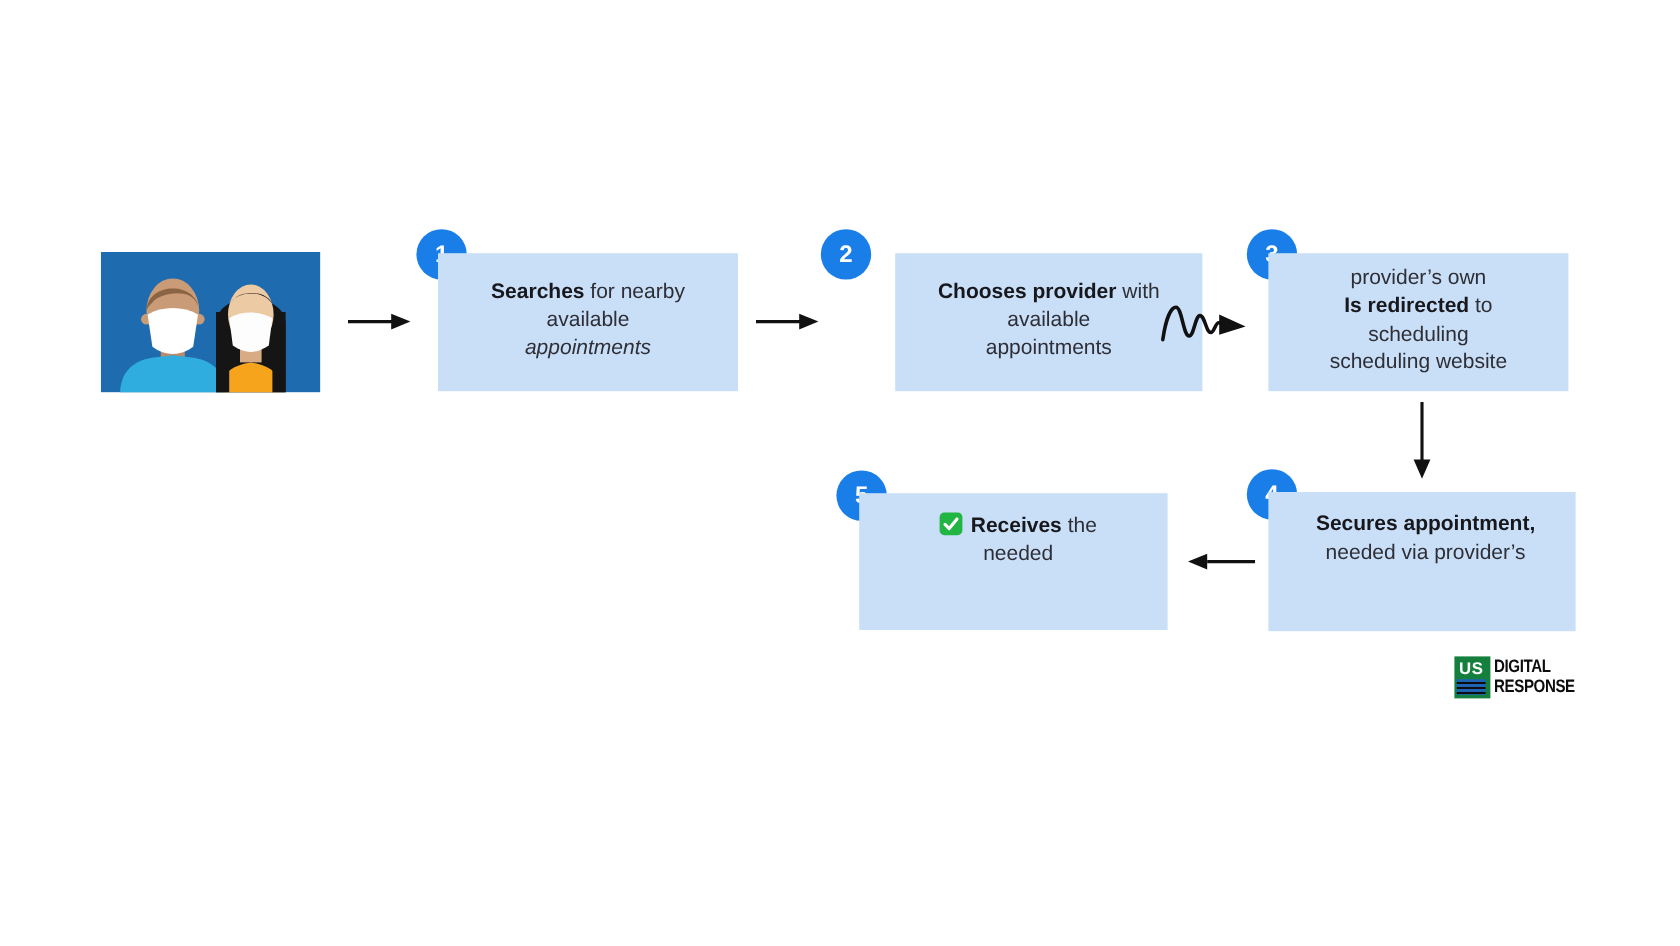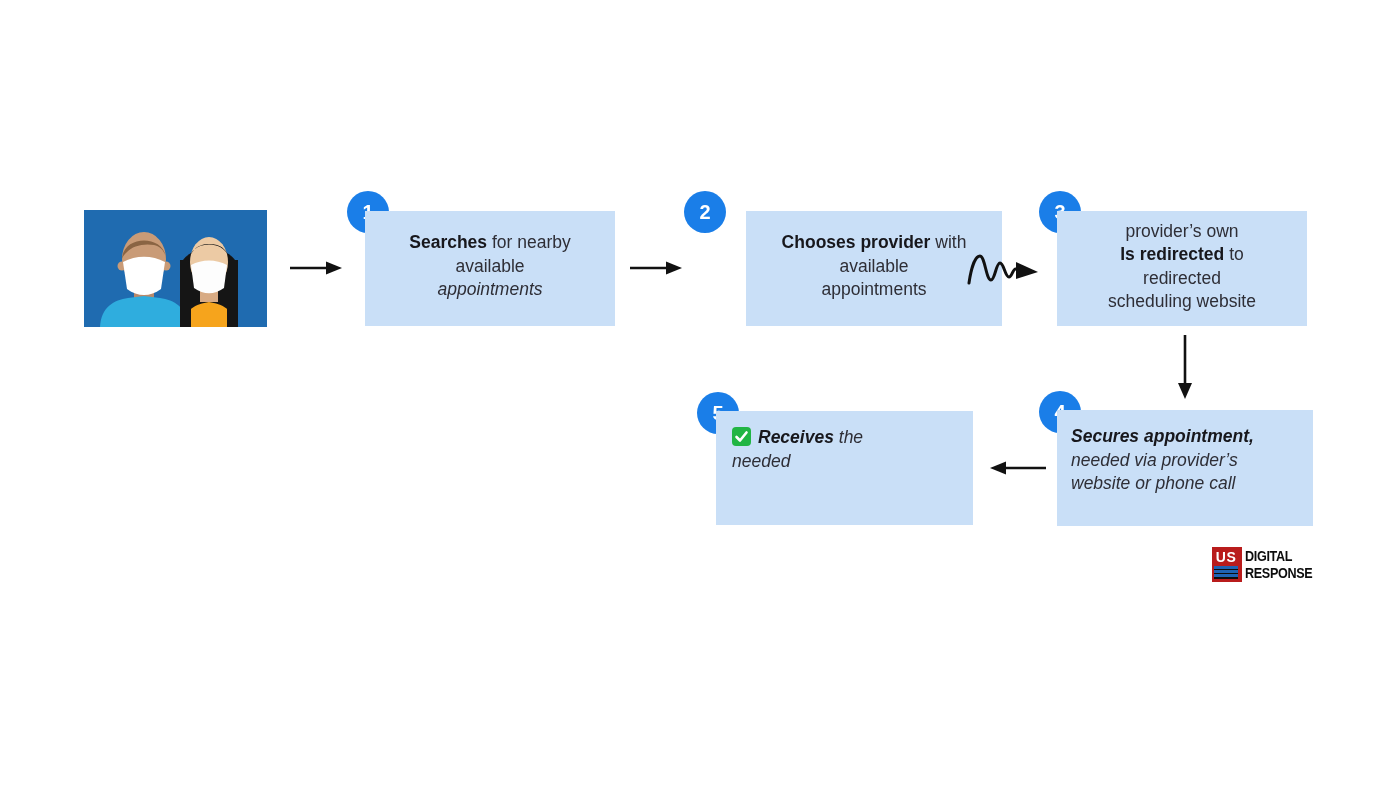--- a/index.html
+++ b/index.html
@@ -14,21 +14,21 @@
   .photo svg { display:block; }
 
   
   .box {
     background:#c9dff7; color:#2e2e36;
     font-size:17.5px; line-height:23.5px;
   }
   .box .line { white-space:nowrap; }
   .box b { font-weight:bold; color:#17171c; }
   .box.center { display:flex; flex-direction:column; justify-content:center; text-align:center; padding-bottom:4px; box-sizing:border-box; }
-  .box.left  { box-sizing:border-box; padding:15px 8px 0 14px; text-align:left;font-style:italic; }
+  .box.left  { box-sizing:border-box; padding:15px 8px 0 14px; text-align:center; }
   .italic { font-style:italic; }
 
   
   .badge {
     width:42px; height:42px; border-radius:50%;
     background:#1a7ee8; color:#ffffff;
     display:flex; align-items:center; justify-content:center;
     font-size:20px; font-weight:bold;
   }
 
@@ -38,21 +38,21 @@
   
   .check {
     display:inline-block; width:19px; height:19px; border-radius:4px;
     background:#21b544; margin-right:7px; vertical-align:-3px;
   }
   .check svg { display:block; }
 
   
   .logo { left:1212px; top:547px; height:35px; display:flex; align-items:stretch; gap:3px; }
   .flag {
-    width:30px; background:#b91c1c; display:flex; flex-direction:column;
+    width:30px; background:#15803d; display:flex; flex-direction:column;
     box-sizing:border-box; padding:1px 4px 3px 2px;
   }
   .flag .us {
     color:#ffffff; font-weight:bold; font-size:14px; line-height:18px;
     text-align:center; letter-spacing:0.5px;
   }
   .flag .stripes {
     flex:1;
     background:repeating-linear-gradient(180deg, #1e63b4 0 2.6px, #0d0d0d 2.6px 4.2px);
   }
@@ -129,38 +129,37 @@
       <polygon points="50,15 72,25 50,32" fill="#111111"></polygon>
     </svg>
   </div>
 
   <div class="abs badge" style="left:1039px; top:191px;">
     <span>3</span>
   </div>
   <div class="abs box center" style="left:1057px; top:211px; width:250px; height:115px;">
     <div class="line">provider’s own</div>
     <div class="line"><b>Is redirected</b><span> to</span></div>
-    <div class="line">redirected</div>
+    <div class="line">scheduling</div>
     <div class="line">scheduling website</div>
   </div>
 
   <div class="abs connector" style="left:1174px; top:335px;">
     <svg width="22" height="66" viewBox="0 0 22 66">
       <line x1="11" y1="0" x2="11" y2="50" stroke="#111111" stroke-width="2.6"></line>
       <polygon points="4,48 18,48 11,64" fill="#111111"></polygon>
     </svg>
   </div>
 
   <div class="abs badge" style="left:1039px; top:391px;">
     <span>4</span>
   </div>
   <div class="abs box left" style="left:1057px; top:410px; width:256px; height:116px;">
     <div class="line"><b>Secures appointment,</b><span></span></div>
     <div class="line">needed via provider’s</div>
-    <div class="line">website or phone call</div>
   </div>
 
   <div class="abs connector" style="left:990px; top:458px;">
     <svg width="56" height="20" viewBox="0 0 56 20">
       <line x1="16" y1="10" x2="56" y2="10" stroke="#111111" stroke-width="2.6"></line>
       <polygon points="16,3.5 16,16.5 0,10" fill="#111111"></polygon>
     </svg>
   </div>
 
   <div class="abs badge" style="left:697px; top:392px;">

